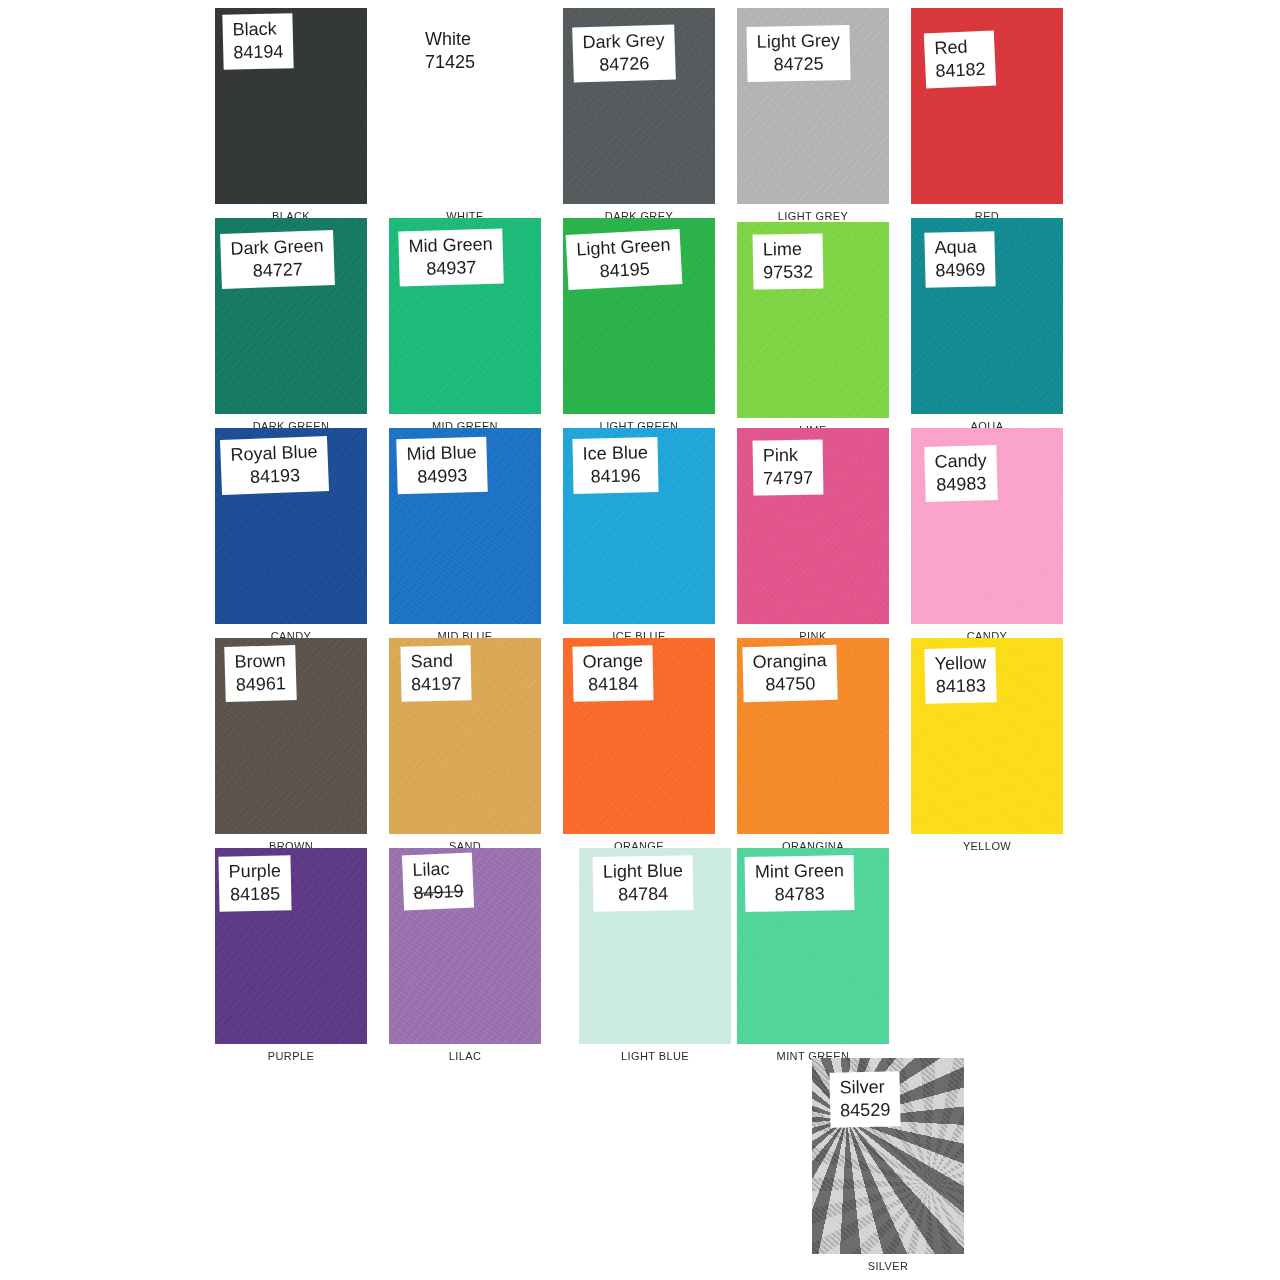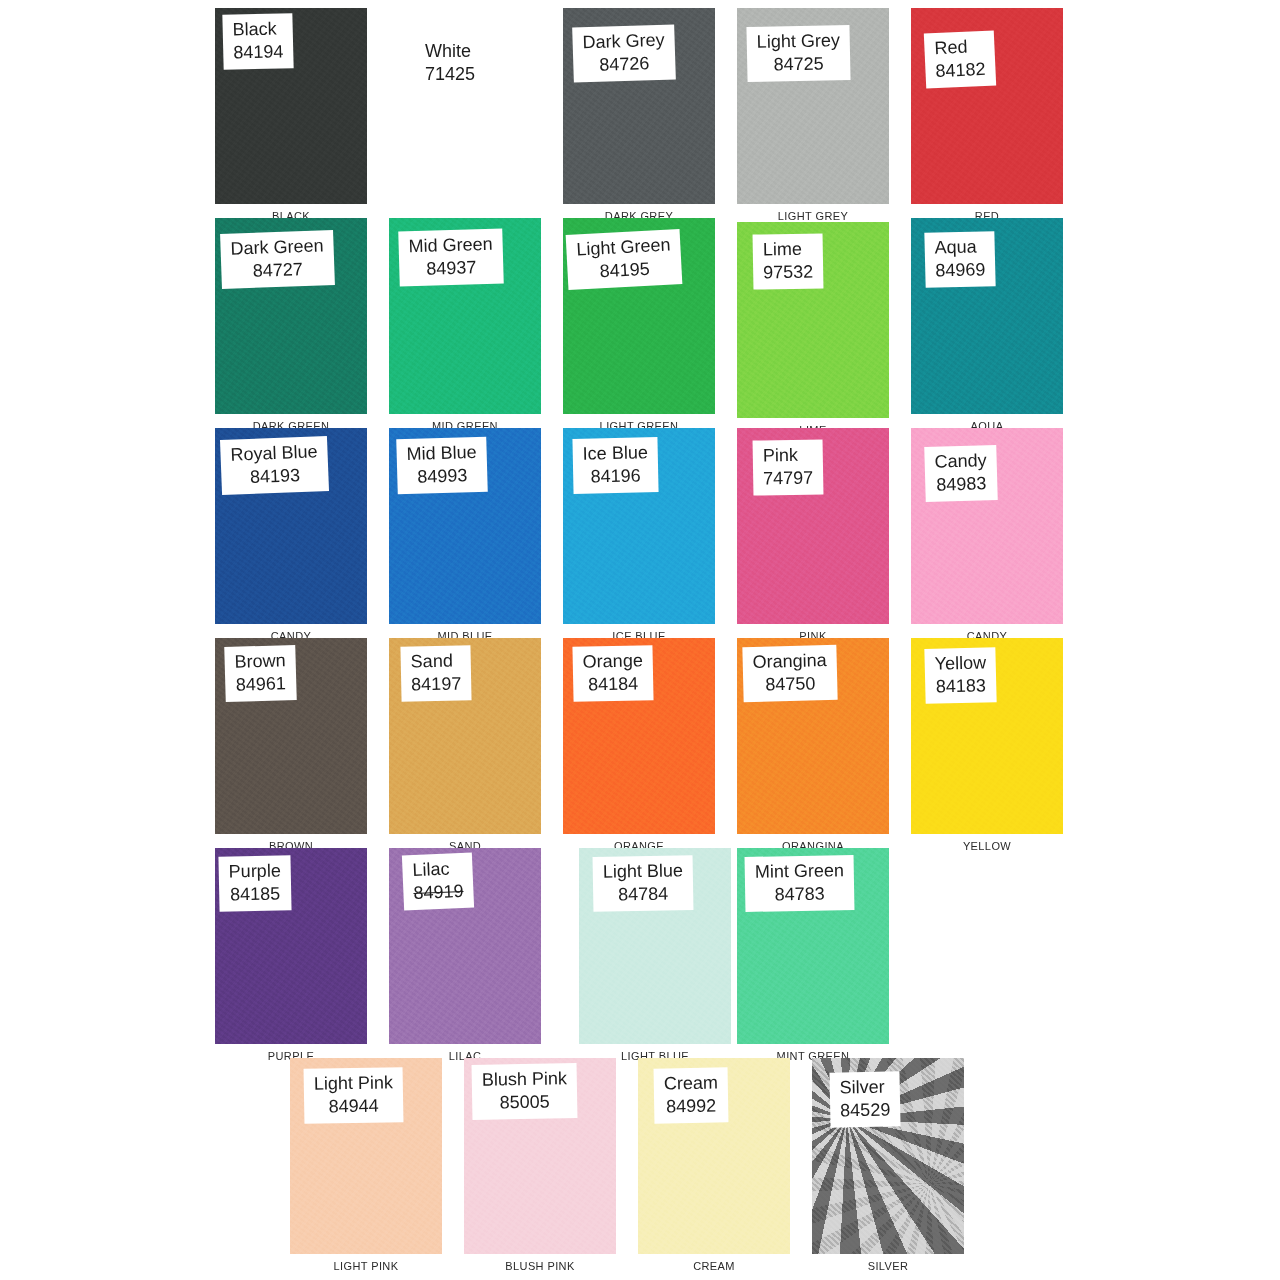--- a/index.html
+++ b/index.html
@@ -115,21 +115,21 @@
       <div class="swatch">
         <div class="fabric" style="background: rgb(52, 56, 54);"></div>
         <div class="weave"></div>
         <div class="tag" style="left: 8px; top: 6px; transform: rotate(-1.4deg);">
           <span class="nm">Black</span>
           <span class="cd">84194</span>
         </div>
       </div>
       <div class="caption">BLACK</div>
     </div>
-    <div class="cell" style="left: 389px; top: 20px;">
+    <div class="cell" style="left: 389px; top: 8px;">
       <div class="swatch plain">
         <div class="fabric" style="background: rgb(255, 255, 255);"></div>
         <div class="tag bare" style="left: 26px; top: 16px; transform: rotate(0deg);">
           <span class="nm">White</span>
           <span class="cd">71425</span>
         </div>
       </div>
       <div class="caption">WHITE</div>
     </div>
     <div class="cell" style="left: 563px; top: 8px;">
@@ -367,53 +367,20 @@
       <div class="swatch">
         <div class="fabric" style="background: rgb(82, 213, 154);"></div>
         <div class="weave"></div>
         <div class="tag" style="left: 8px; top: 8px; transform: rotate(-1deg);">
           <span class="nm">Mint Green</span>
           <span class="cd">84783</span>
         </div>
       </div>
       <div class="caption">MINT GREEN</div>
     </div>
-    <div class="cell" style="left: 290px; top: 1058px;">
-      <div class="swatch">
-        <div class="fabric" style="background: rgb(248, 205, 174);"></div>
-        <div class="weave"></div>
-        <div class="tag" style="left: 14px; top: 10px; transform: rotate(-1deg);">
-          <span class="nm">Light Pink</span>
-          <span class="cd">84944</span>
-        </div>
-      </div>
-      <div class="caption">LIGHT PINK</div>
-    </div>
-    <div class="cell" style="left: 464px; top: 1058px;">
-      <div class="swatch">
-        <div class="fabric" style="background: rgb(246, 210, 220);"></div>
-        <div class="weave"></div>
-        <div class="tag" style="left: 8px; top: 6px; transform: rotate(-1deg);">
-          <span class="nm">Blush Pink</span>
-          <span class="cd">85005</span>
-        </div>
-      </div>
-      <div class="caption">BLUSH PINK</div>
-    </div>
-    <div class="cell" style="left: 638px; top: 1058px;">
-      <div class="swatch">
-        <div class="fabric" style="background: rgb(247, 239, 184);"></div>
-        <div class="weave"></div>
-        <div class="tag" style="left: 16px; top: 10px; transform: rotate(-1deg);">
-          <span class="nm">Cream</span>
-          <span class="cd">84992</span>
-        </div>
-      </div>
-      <div class="caption">CREAM</div>
-    </div>
     <div class="cell" style="left: 812px; top: 1058px;">
       <div class="swatch metallic">
         <div class="fabric" style="background: rgb(168, 168, 168);"></div>
         <div class="weave"></div>
         <div class="tag" style="left: 18px; top: 14px; transform: rotate(-1.2deg);">
           <span class="nm">Silver</span>
           <span class="cd">84529</span>
         </div>
       </div>
       <div class="caption">SILVER</div>

